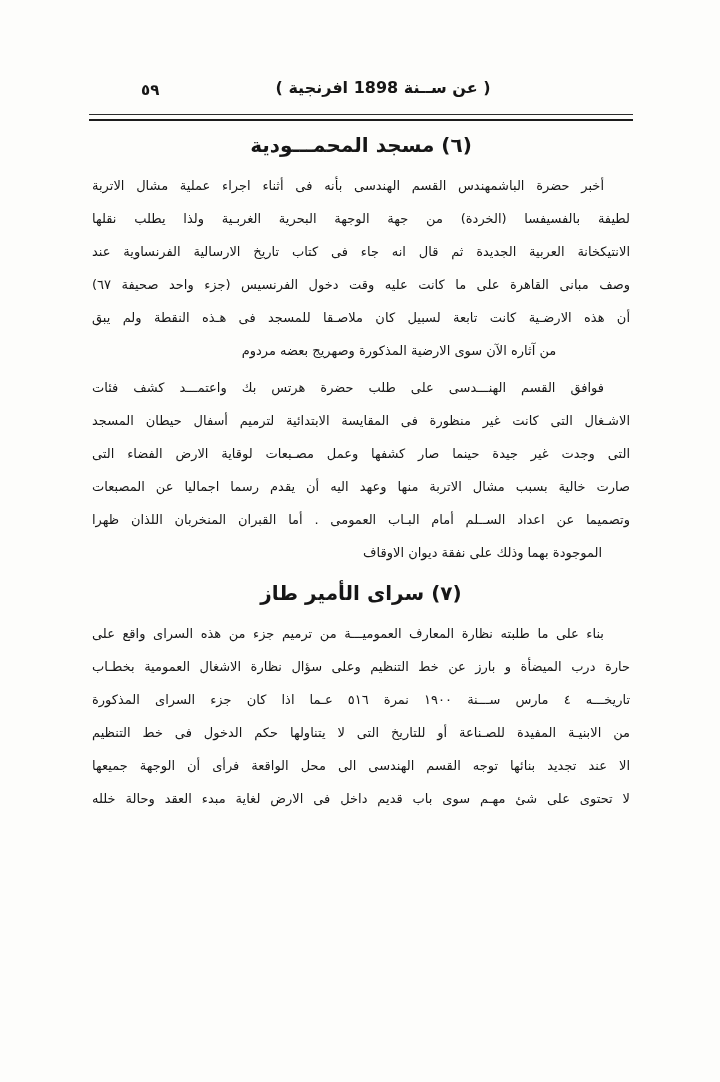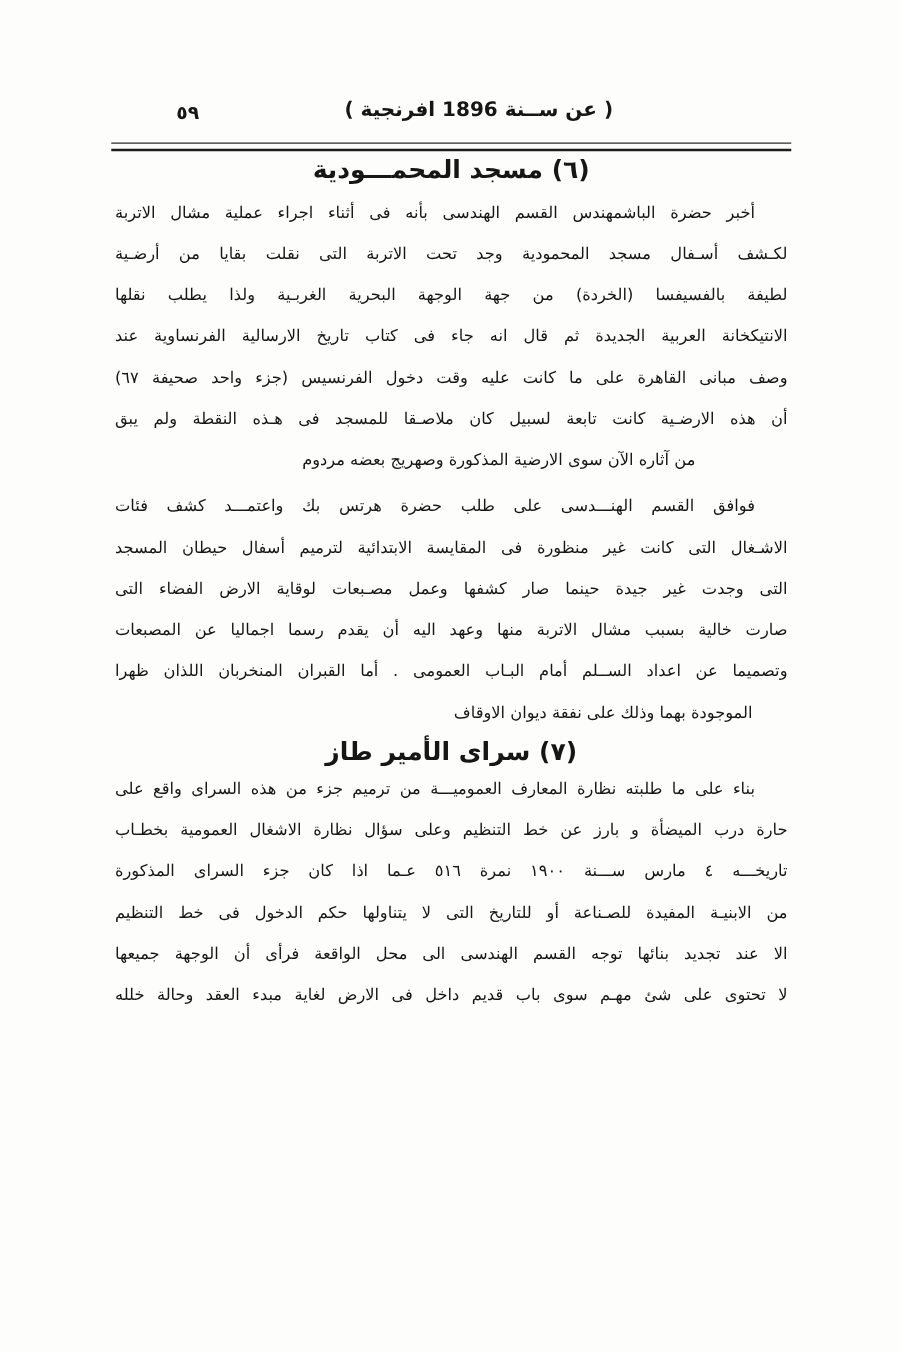--- a/index.html
+++ b/index.html
@@ -59,21 +59,21 @@
   .rule-bottom {
     margin-top: 4px;
     border-top: 2.5px solid #1c1c1c;
   }
   
   h2.section-heading {
     text-align: center;
     font-size: 20px;
     font-weight: bold;
     line-height: 28px;
-    margin: 0;
+    margin: 10px;
     letter-spacing: 0.5px;
   }
   .h-first { margin-top: 24px; margin-bottom: 6px; }
   .h-second { margin-top: 4px; margin-bottom: 6px; }
   
   .para {
     font-size: 13px;
     line-height: 33px;
     font-weight: normal;
   }
@@ -96,34 +96,33 @@
     padding-right: 28px;
   }
 </style>
 </head>
 <body>
 
 <div class="page">
   <div class="content">
 
     <div class="pagehead">
-      <div class="head-title">( عن ســنة 1896 افرنجية )</div>
+      <div class="head-title">( عن ســنة 1898 افرنجية )</div>
       <div class="page-num">٥٩</div>
     </div>
 
     <div class="rule">
       <div class="rule-top"></div>
       <div class="rule-bottom"></div>
     </div>
 
     <h2 class="section-heading h-first">(٦) مسجد المحمـــودية</h2>
 
     <div class="para p1">
       <div class="line indent">أخبر حضرة الباشمهندس القسم الهندسى بأنه فى أثناء اجراء عملية مشال الاتربة</div>
-      <div class="line">لكـشف أسـفال مسجد المحمودية وجد تحت الاتربة التى نقلت بقايا من أرضـية</div>
       <div class="line">لطيفة بالفسيفسا (الخردة) من جهة الوجهة البحرية الغربـية ولذا يطلب نقلها</div>
       <div class="line">الانتيكخانة العربية الجديدة ثم قال انه جاء فى كتاب تاريخ الارسالية الفرنساوية عند</div>
       <div class="line">وصف مبانى القاهرة على ما كانت عليه وقت دخول الفرنسيس (جزء واحد صحيفة ٦٧)</div>
       <div class="line">أن هذه الارضـية كانت تابعة لسبيل كان ملاصـقا للمسجد فى هـذه النقطة ولم يبق</div>
       <div class="line last-center">من آثاره الآن سوى الارضية المذكورة وصهريج بعضه مردوم</div>
     </div>
 
     <div class="para p2">
       <div class="line indent">فوافق القسم الهنـــدسى على طلب حضرة هرتس بك واعتمـــد كشف فئات</div>
       <div class="line">الاشـغال التى كانت غير منظورة فى المقايسة الابتدائية لترميم أسفال حيطان المسجد</div>

